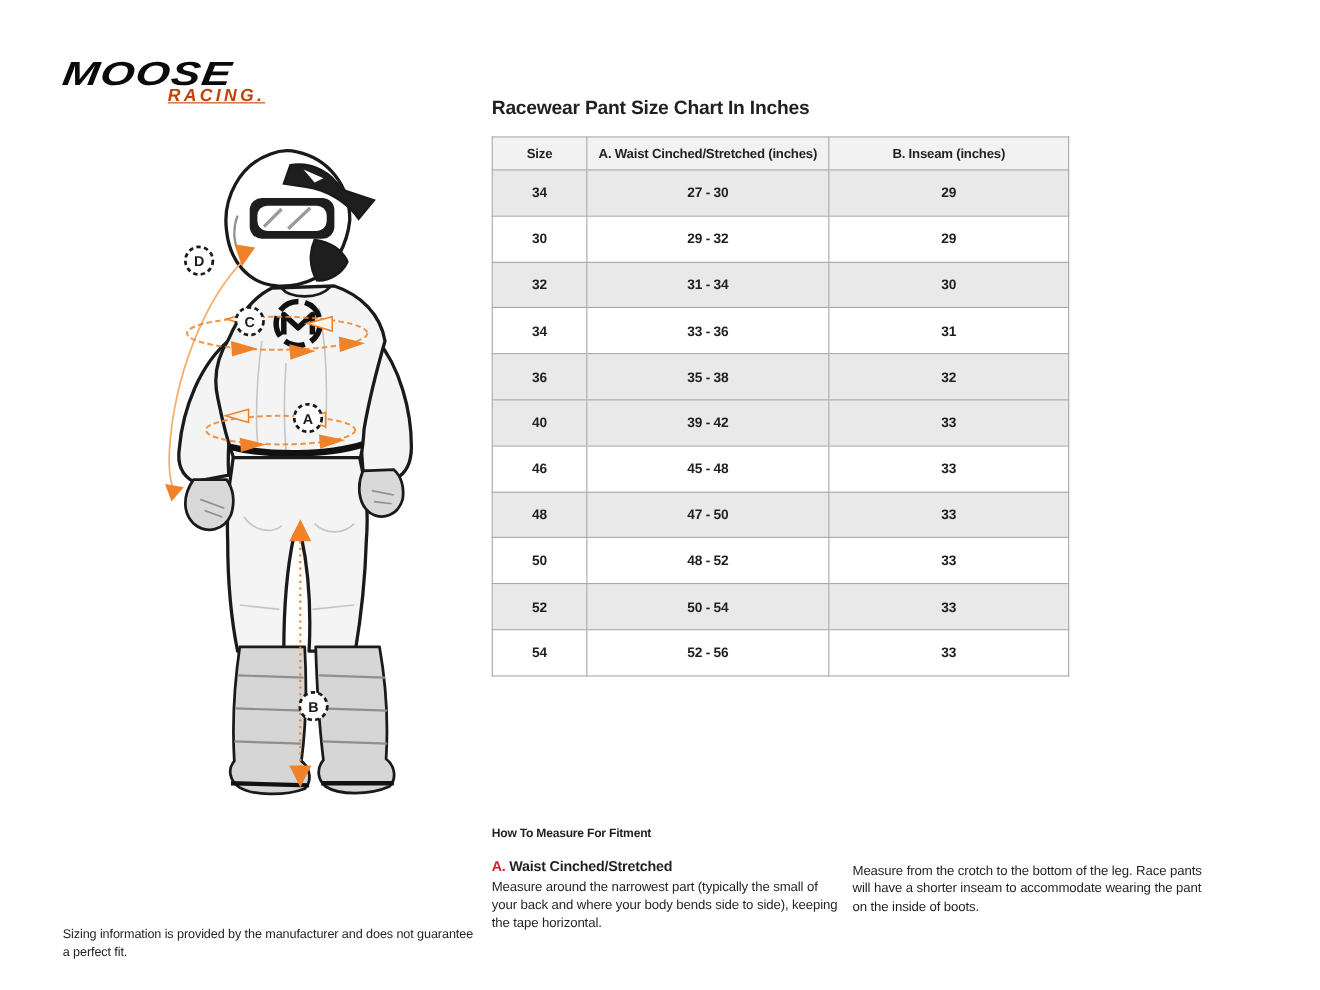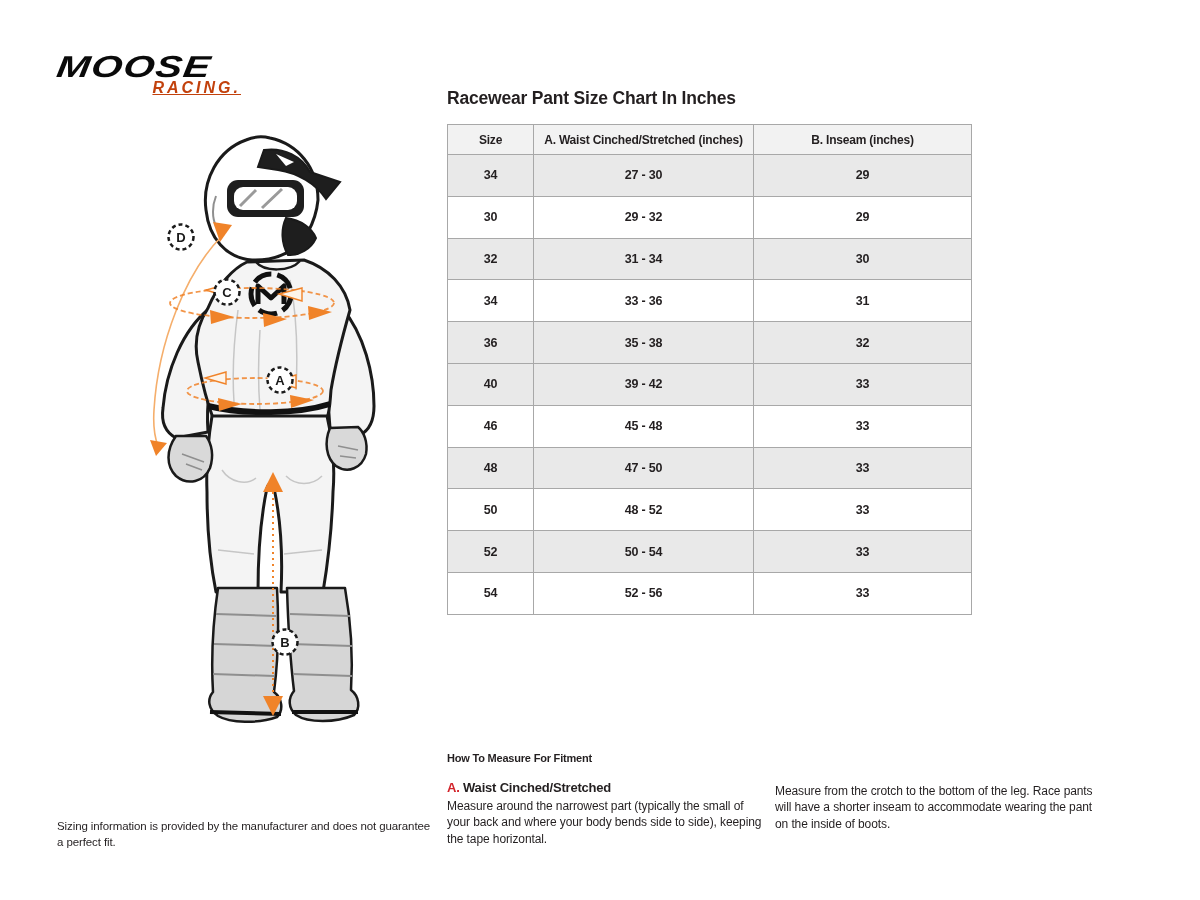--- a/index.html
+++ b/index.html
@@ -28,21 +28,21 @@
   .measure-heading { left:447px; top:752px; font-size:11px; font-weight:bold; letter-spacing:-.2px; }
   .measure-col { top:780px; }
   .measure-col.a { left:447px; width:318px; }
   .measure-col.b { left:775px; width:322px; }
   .measure-sub { font-size:13px; font-weight:bold; letter-spacing:-.2px; }
   .measure-sub .ltr { color:#d2232a; }
   .measure-body { margin-top:3px; font-size:12px; line-height:1.36; letter-spacing:-.1px; }
 
   
   .disclaimer { left:57px; top:818px; width:380px; font-size:11.5px; line-height:1.4; letter-spacing:-.1px; }
-  .disclaimer span { display:block; }
+  .disclaimer span { display:block;margin-top:24px; }
 
   
   .figure { left:50px; top:110px; width:380px; height:660px; }
   .marker-letter { font-family:"Liberation Sans", sans-serif; font-size:13px; font-weight:bold; }
 </style>
 </head>
 <body>
 
 <div class="abs logo">
   <span class="logo-main">MOOSE</span>

